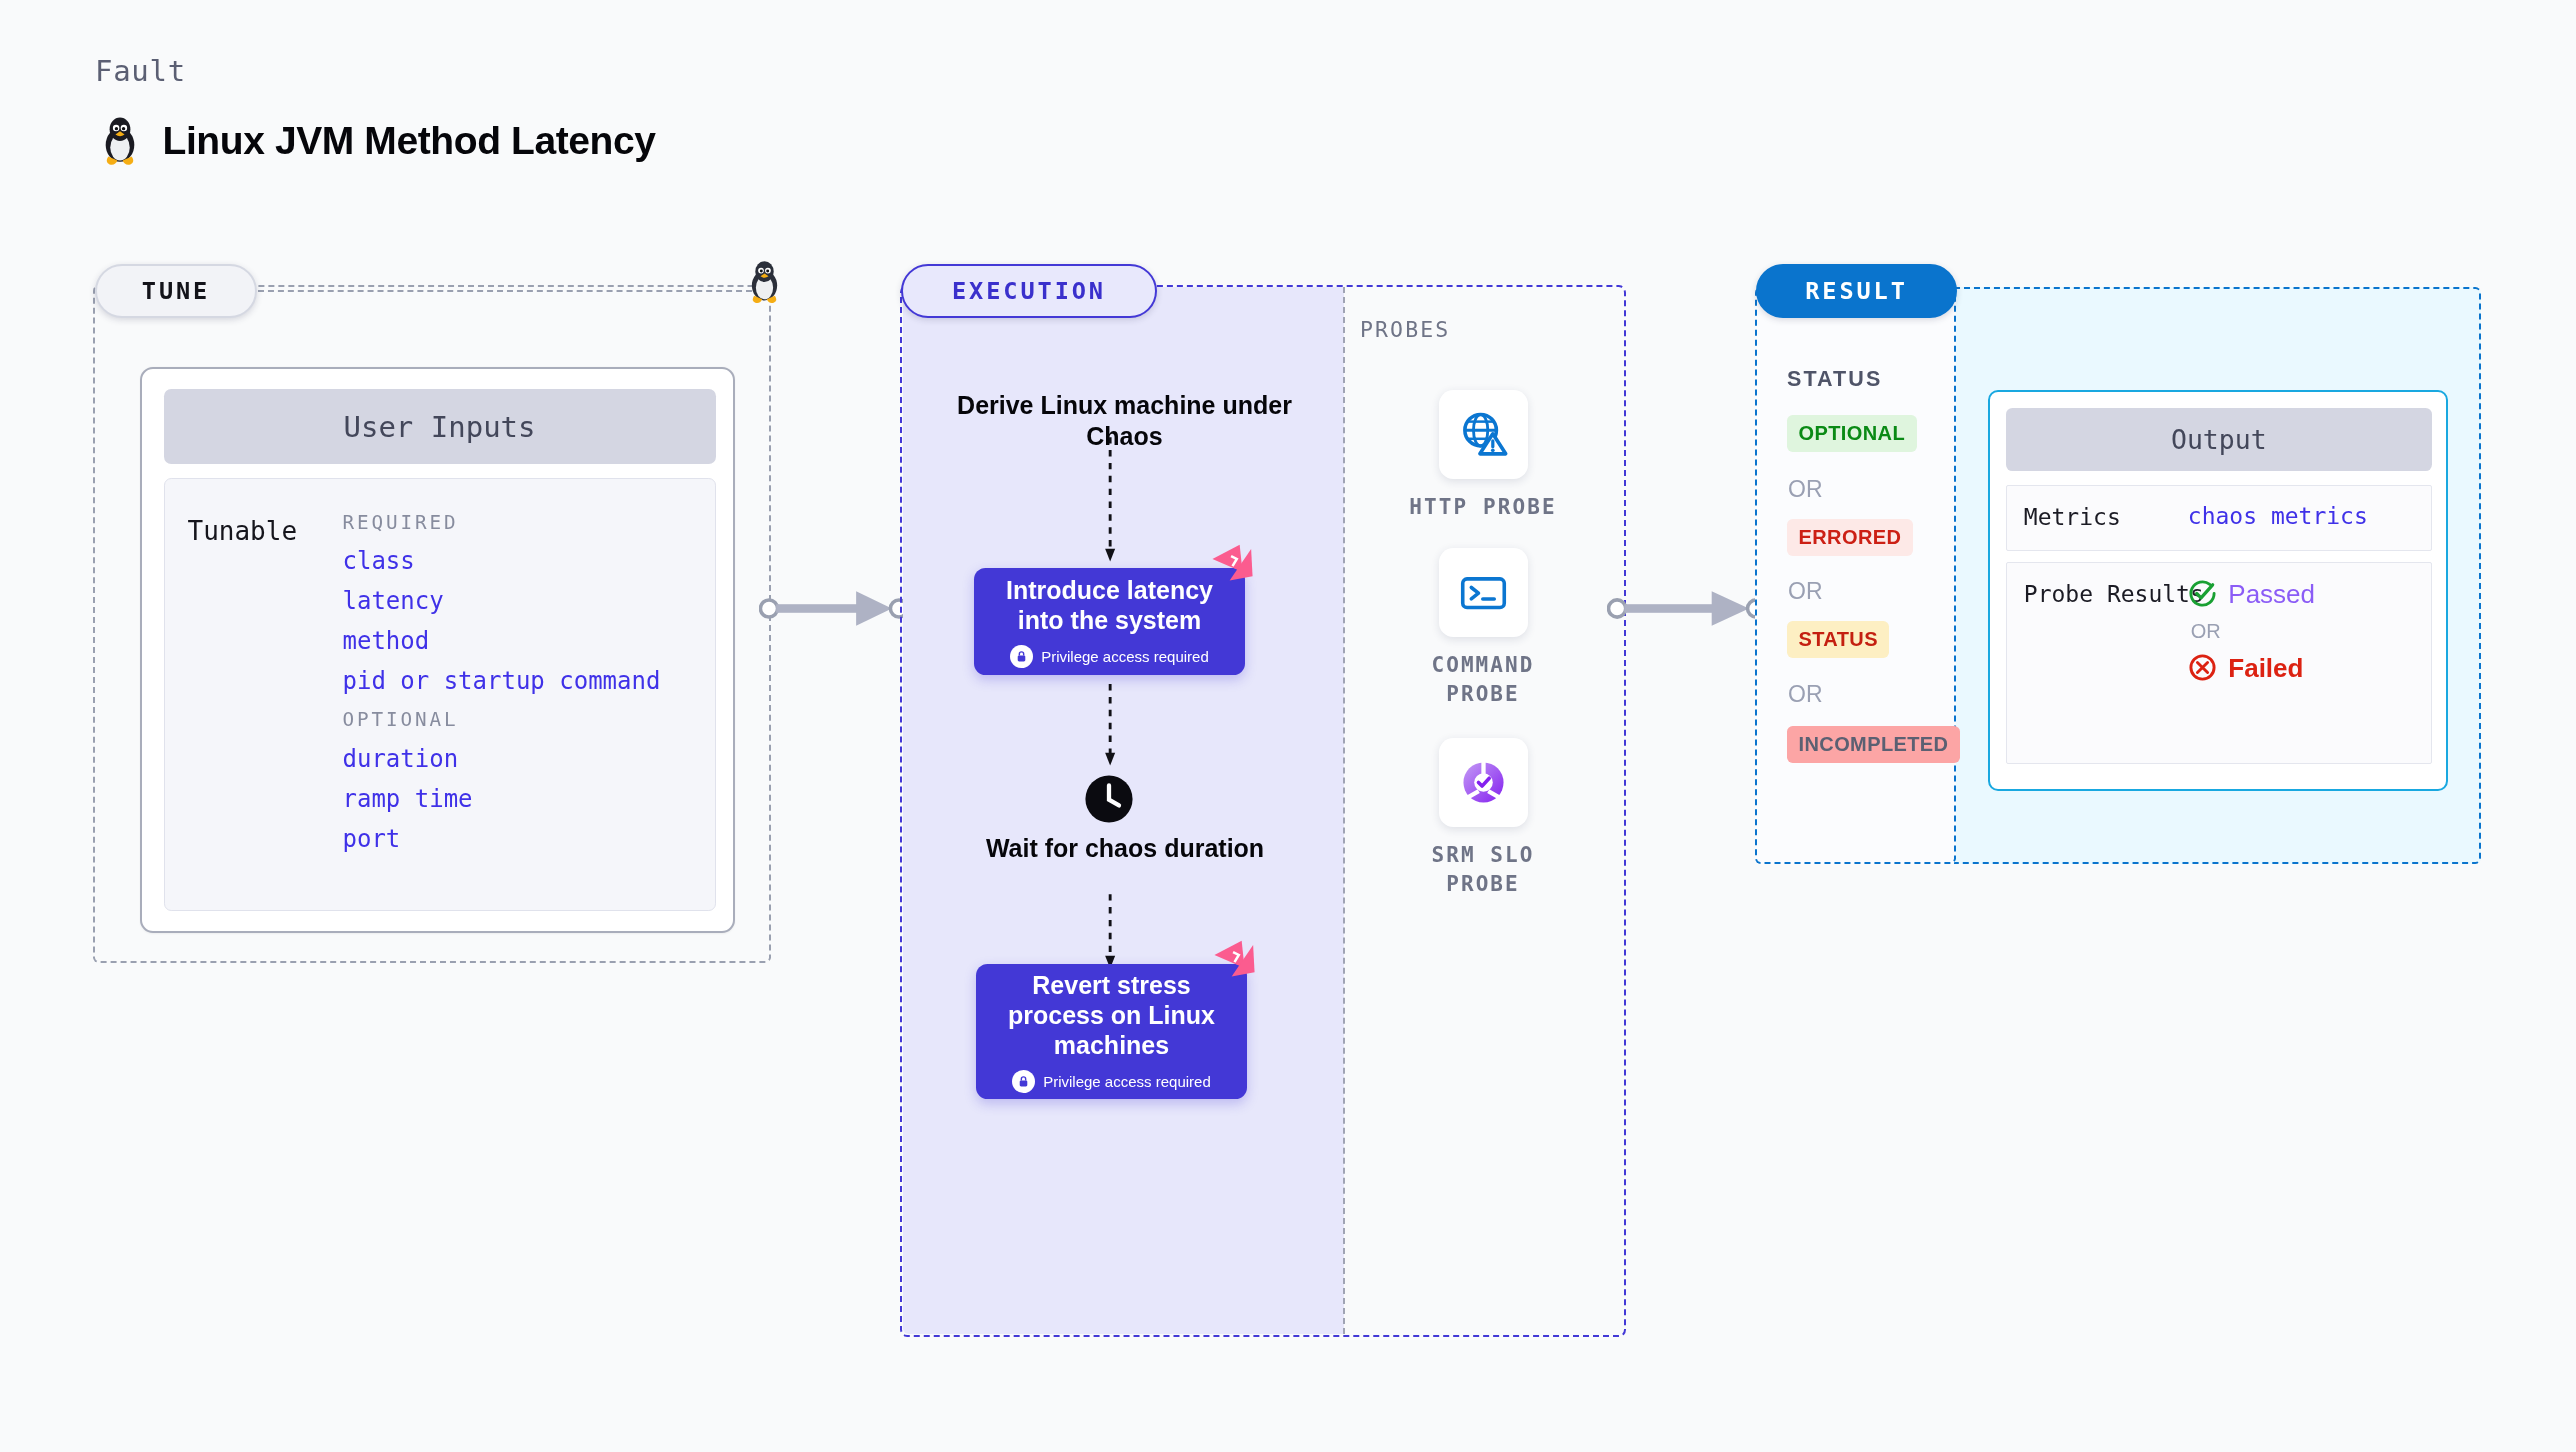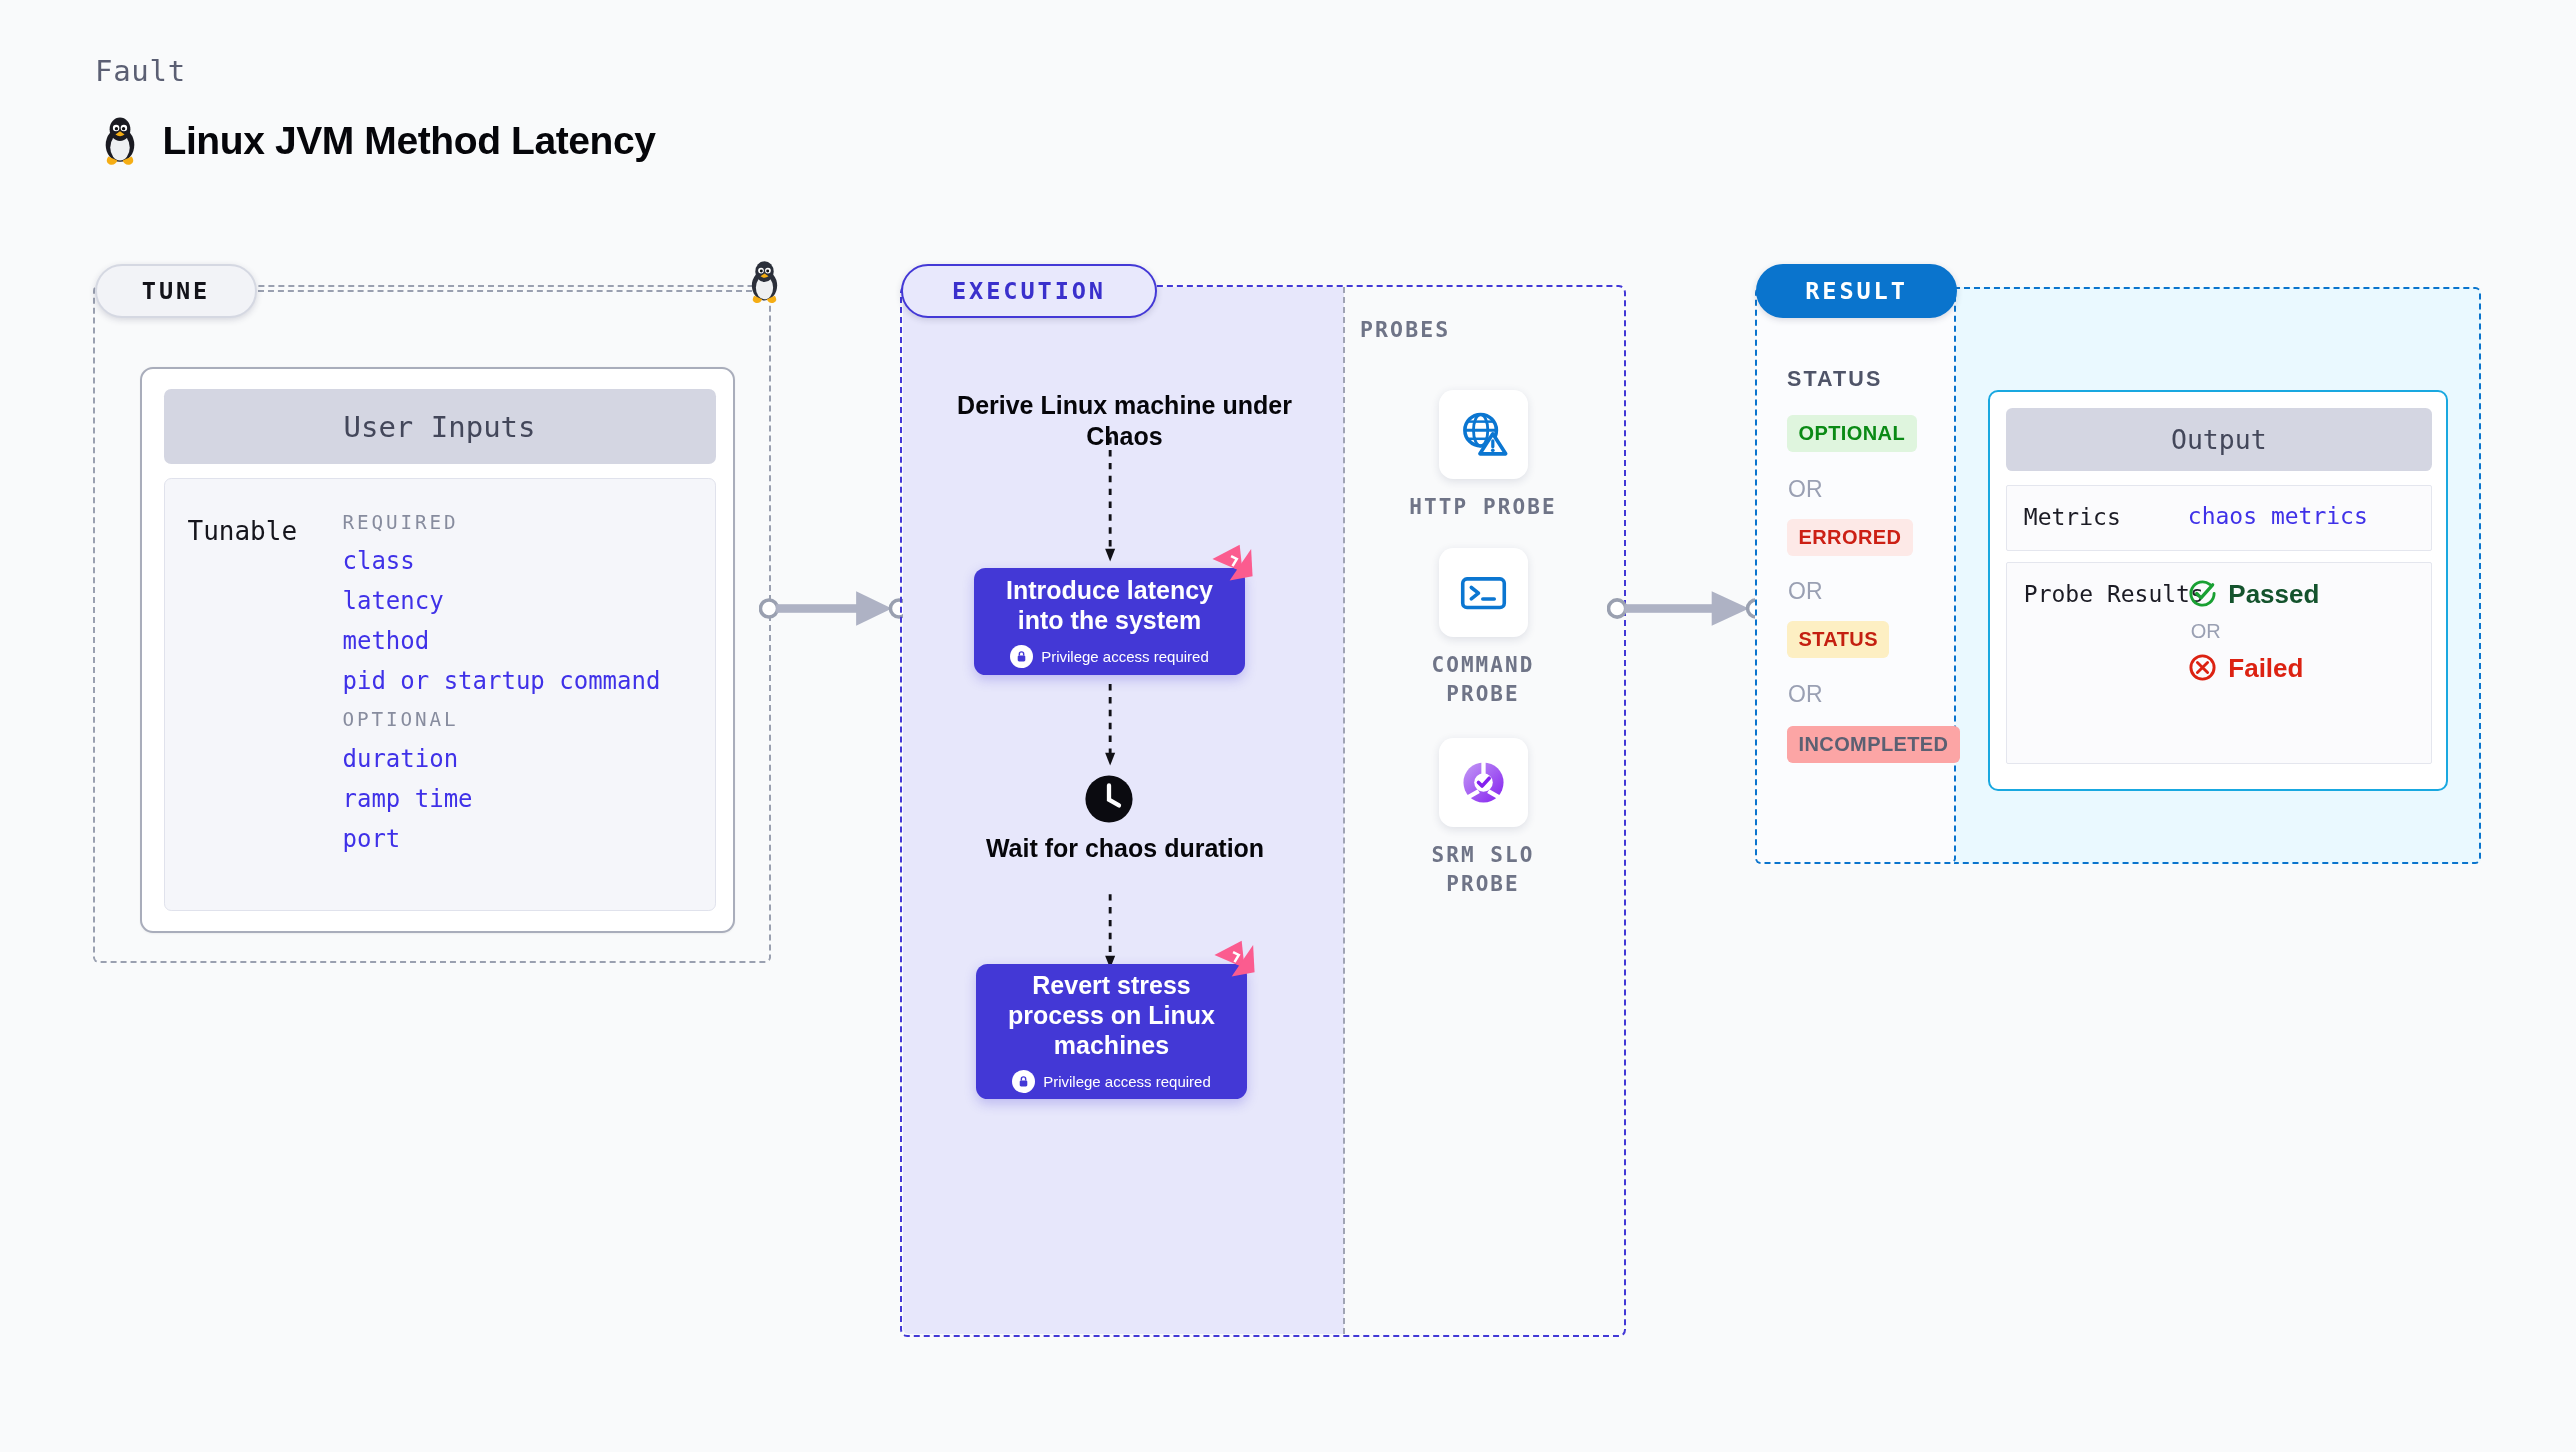--- a/index.html
+++ b/index.html
@@ -122,21 +122,21 @@
     position: absolute; left: 946px; top: 833px; width: 358px;
     text-align: center; font-size: 25px; font-weight: bold; color: #06060a; line-height: 1.25;
   }
 
   .dashed-arrow { position: absolute; }
 
   
   .probes-label {
     position: absolute; left: 1360px; top: 317px;
     font-family: "DejaVu Sans Mono", monospace; font-size: 21.5px;
-    color: #6f7487; letter-spacing: 2.1px; font-weight: bold;
+    color: #6f7487; letter-spacing: 2.1px; font-weight: normal;
   }
   .probe-item { position: absolute; width: 186px; text-align: center; }
   .probe-tile {
     width: 89px; height: 89px; margin: 0 auto; background: #ffffff;
     border-radius: 14.3px; box-shadow: 0 2.1px 8.6px rgba(40,50,90,.12);
     display: flex; align-items: center; justify-content: center;
   }
   .probe-name {
     margin-top: 14.3px; font-family: "DejaVu Sans Mono", monospace;
     font-size: 21px; color: #6f7487; letter-spacing: 2.1px; line-height: 1.35; font-weight: bold;
@@ -192,21 +192,21 @@
   .out-key {
     position: absolute; left: 17px; top: 17px;
     font-family: "DejaVu Sans Mono", monospace; font-size: 23px; color: #1b1b24; line-height: 1.3;
   }
   .out-metric-val {
     position: absolute; left: 181px; top: 17px;
     font-family: "DejaVu Sans Mono", monospace; font-size: 23px; color: #3f31e8;
   }
   .probe-res-col { position: absolute; left: 181px; top: 15.8px; }
   .pr-line { display: flex; align-items: center; gap: 11.5px; }
-  .pr-passed { font-size: 26px; font-weight: bold; color: #14532d; }
+  .pr-passed { font-size: 26px; font-weight: normal; color: #8b5cf6; }
   .pr-failed { font-size: 26px; font-weight: bold; color: #dc2212; }
   .pr-or { margin: 10px 0 10px 2.9px; font-size: 20px; color: #9aa0b3; }
 
   
   .conn { position: absolute; }
   .hlink-dashed { position: absolute; height: 0; border-top: 2.1px dashed #9aa0b0; }
 </style>
 </head>
 <body>
 

